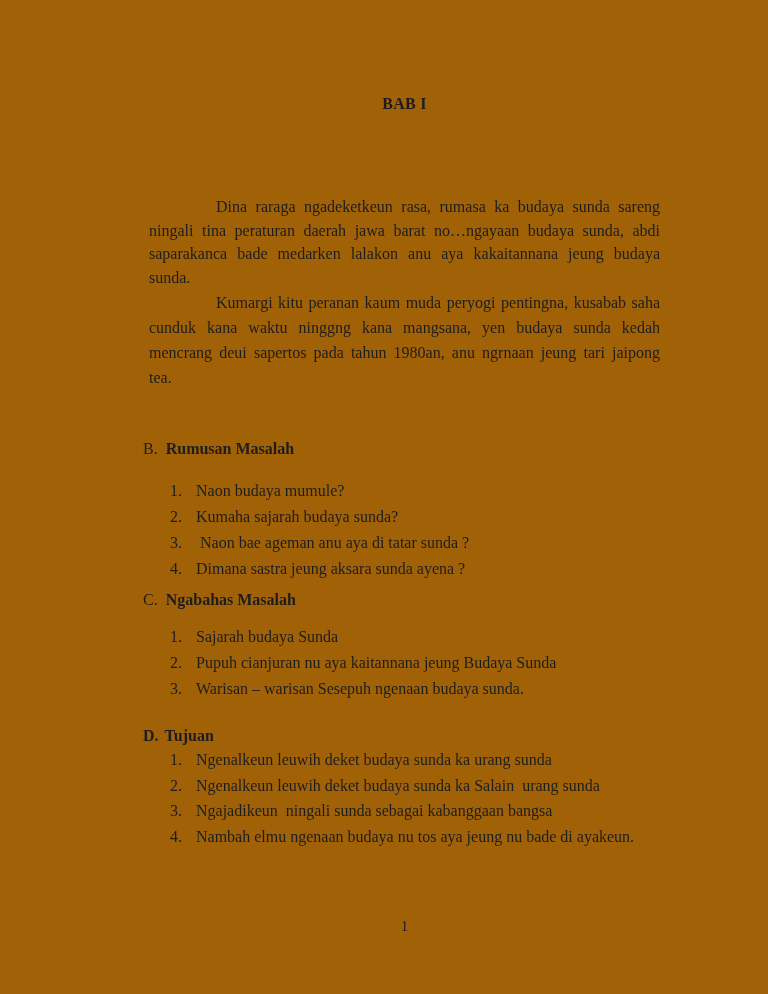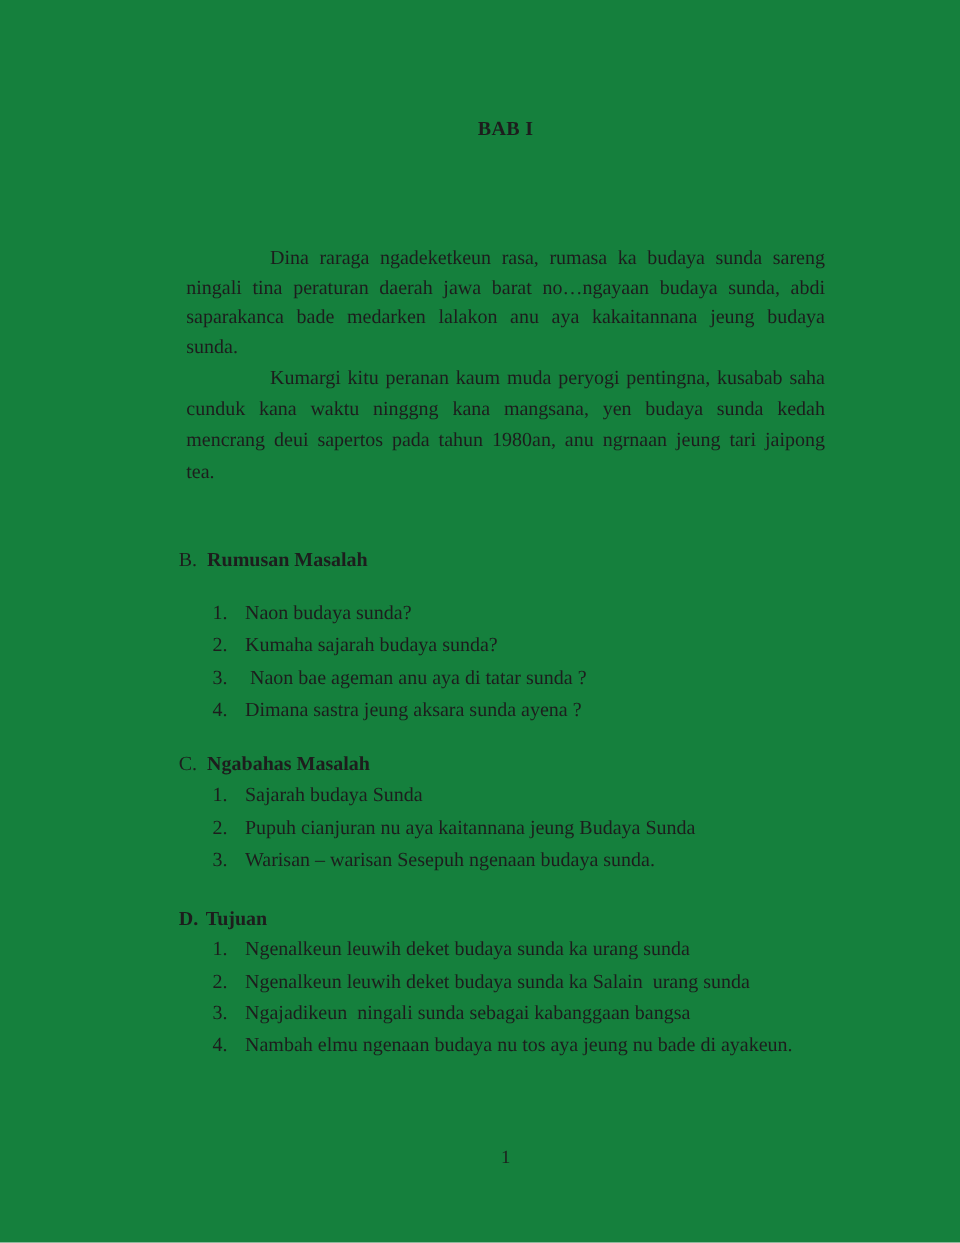--- a/index.html
+++ b/index.html
@@ -1,19 +1,19 @@
 <!DOCTYPE html>
 <html><head>
 <meta charset="utf-8">
 <style>
   html,body { margin:0; padding:0; background:#e8e8e8; }
   .page {
     position:relative;
     width:768px; height:994px;
-    background:#15803d;
+    background:#a16207;
     font-family:"Liberation Serif", serif;
     color:#1d1d1d;
     font-size:16px;
     overflow:hidden;
     margin:0 auto;
   }
   .abs { position:absolute; }
   .content { left:149px; width:511px; box-sizing:border-box; }
   .hleft { left:143px; width:517px; }
 
@@ -69,37 +69,37 @@
     <div class="jline last">tea.</div>
   </div>
 
   <div class="abs hleft sec-heading" style="top:437px">
     <span class="hlabel">B.</span><span class="htext">Rumusan Masalah</span>
   </div>
 
   <div class="abs content nlist list-b" style="top:478px">
     <div class="li">
       <span class="num">1.</span>
-      <span class="txt">Naon budaya sunda?</span>
+      <span class="txt">Naon budaya mumule?</span>
     </div>
     <div class="li">
       <span class="num">2.</span>
       <span class="txt">Kumaha sajarah budaya sunda?</span>
     </div>
     <div class="li">
       <span class="num">3.</span>
       <span class="txt"> Naon bae ageman anu aya di tatar sunda ?</span>
     </div>
     <div class="li">
       <span class="num">4.</span>
       <span class="txt">Dimana sastra jeung aksara sunda ayena ?</span>
     </div>
   </div>
 
-  <div class="abs hleft sec-heading" style="top:600px">
+  <div class="abs hleft sec-heading" style="top:588px">
     <span class="hlabel">C.</span><span class="htext">Ngabahas Masalah</span>
   </div>
 
   <div class="abs content nlist list-c" style="top:624px">
     <div class="li">
       <span class="num">1.</span>
       <span class="txt">Sajarah budaya Sunda</span>
     </div>
     <div class="li">
       <span class="num">2.</span>

